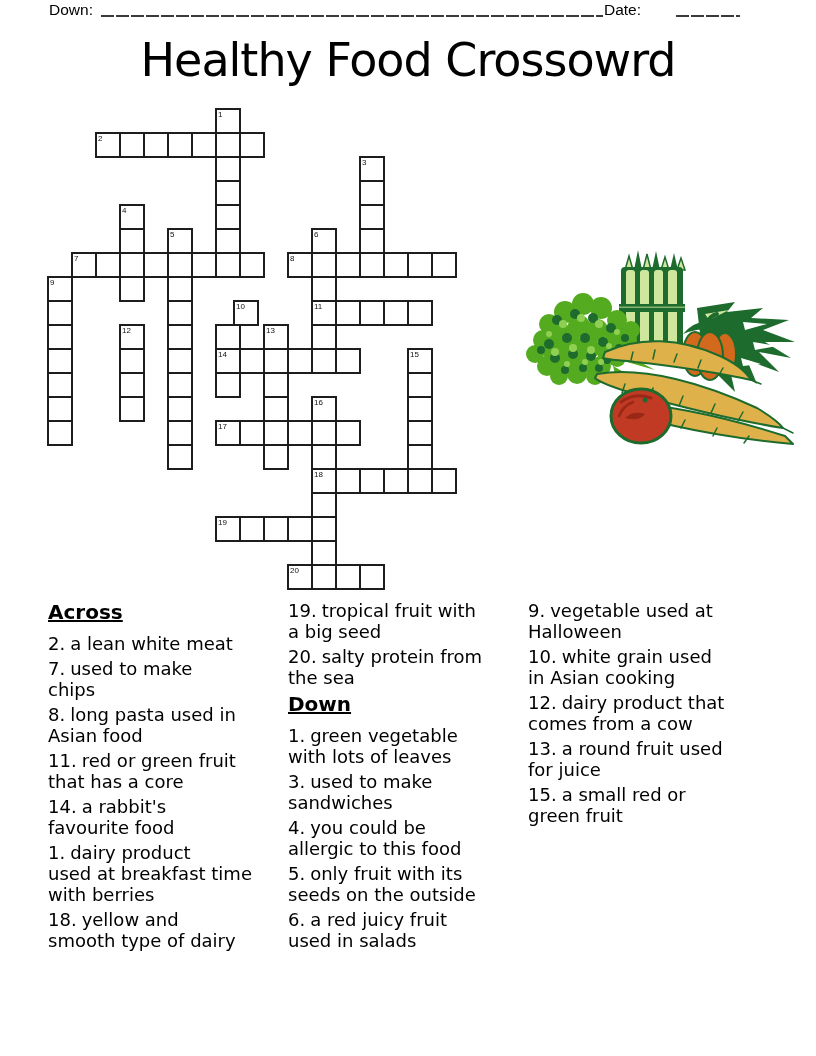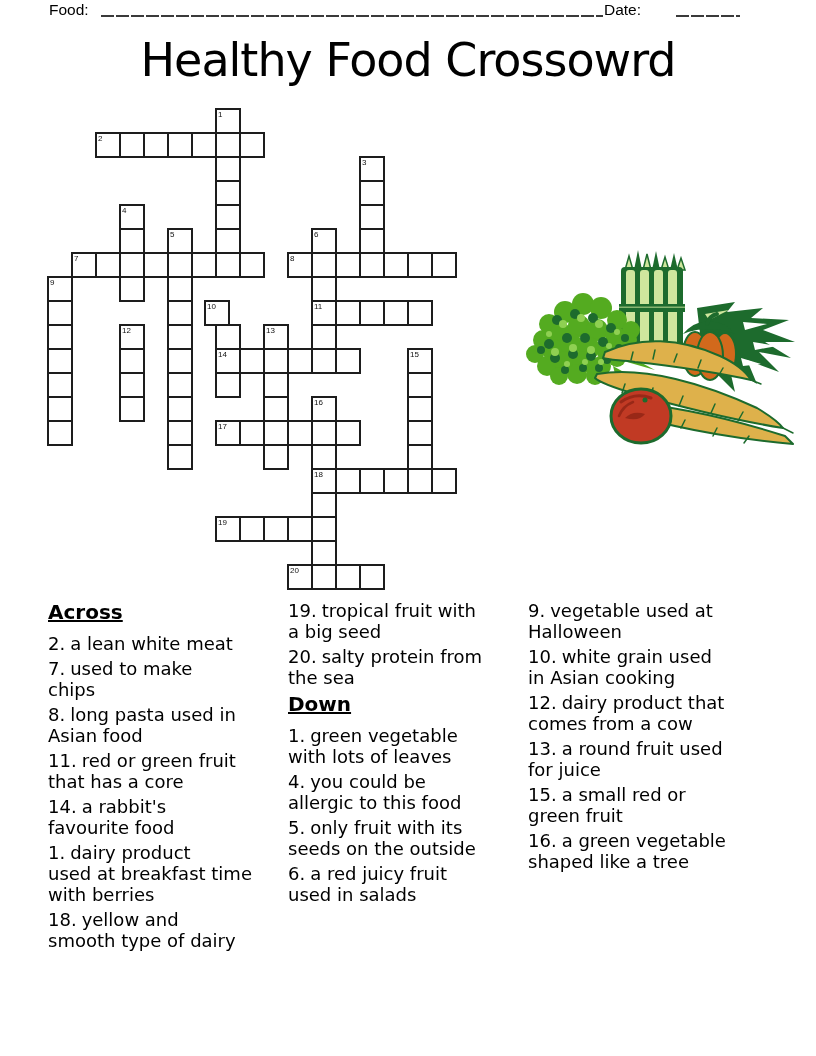--- a/index.html
+++ b/index.html
@@ -41,21 +41,21 @@
     font-size:20px; line-height:25px; font-weight:700;
     text-decoration:underline; margin:0 0 8px 0;
   }
   .clue { margin:0 0 4px 0; }
   .clue b { font-weight:400; margin-right:5px; }
   .clue-text { white-space:pre-line; }
 </style>
 </head>
 <body style="--c-bright: #54ab20; --c-mid: #8fd052; --c-dark: #1d6b2d; --c-light: #cfe69d; --c-gold: #deb14b; --c-orange: #d2691c; --c-red: #c13a24; --c-reddark: #992817;">
 
-<span class="hdr-label" id="name-label">Food:</span>
+<span class="hdr-label" id="name-label">Down:</span>
 <div class="fill-line" id="name-line"></div>
 <span class="hdr-label" id="date-label">Date:</span>
 <div class="fill-line" id="date-line"></div>
 
 <div id="page-title">Healthy Food Crossowrd</div>
 
 <div id="grid">
     <div class="cell" style="left: 215px; top: 108px;">
       <span class="cellnum">1</span>
     </div>
@@ -124,21 +124,21 @@
     <div class="cell" style="left: 431px; top: 252px;"></div>
     <div class="cell" style="left: 47px; top: 276px;">
       <span class="cellnum">9</span>
     </div>
     <div class="cell" style="left: 47px; top: 300px;"></div>
     <div class="cell" style="left: 47px; top: 324px;"></div>
     <div class="cell" style="left: 47px; top: 348px;"></div>
     <div class="cell" style="left: 47px; top: 372px;"></div>
     <div class="cell" style="left: 47px; top: 396px;"></div>
     <div class="cell" style="left: 47px; top: 420px;"></div>
-    <div class="cell" style="left: 204px; top: 300px;">
+    <div class="cell" style="left: 233px; top: 300px;">
       <span class="cellnum">10</span>
     </div>
     <div class="cell" style="left: 215px; top: 324px;"></div>
     <div class="cell" style="left: 215px; top: 348px;">
       <span class="cellnum">14</span>
     </div>
     <div class="cell" style="left: 215px; top: 372px;"></div>
     <div class="cell" style="left: 335px; top: 300px;"></div>
     <div class="cell" style="left: 359px; top: 300px;"></div>
     <div class="cell" style="left: 383px; top: 300px;"></div>
@@ -349,33 +349,33 @@
 smooth type of dairy</span></p>
   </div>
 <div class="clue-col" id="clue-col-2">
     <p class="clue"><b>19.</b><span class="clue-text">tropical fruit with
 a big seed</span></p>
     <p class="clue"><b>20.</b><span class="clue-text">salty protein from
 the sea</span></p>
     <h2 class="clue-heading">Down</h2>
     <p class="clue"><b>1.</b><span class="clue-text">green vegetable
 with lots of leaves</span></p>
+    <p class="clue"><b>3.</b><span class="clue-text">used to make
+sandwiches</span></p>
     <p class="clue"><b>4.</b><span class="clue-text">you could be
 allergic to this food</span></p>
     <p class="clue"><b>5.</b><span class="clue-text">only fruit with its
 seeds on the outside</span></p>
     <p class="clue"><b>6.</b><span class="clue-text">a red juicy fruit
 used in salads</span></p>
   </div>
 <div class="clue-col" id="clue-col-3">
     <p class="clue"><b>9.</b><span class="clue-text">vegetable used at
 Halloween</span></p>
     <p class="clue"><b>10.</b><span class="clue-text">white grain used
 in Asian cooking</span></p>
     <p class="clue"><b>12.</b><span class="clue-text">dairy product that
 comes from a cow</span></p>
     <p class="clue"><b>13.</b><span class="clue-text">a round fruit used
 for juice</span></p>
     <p class="clue"><b>15.</b><span class="clue-text">a small red or
 green fruit</span></p>
-    <p class="clue"><b>16.</b><span class="clue-text">a green vegetable
-shaped like a tree</span></p>
   </div>
 
 </body></html>

